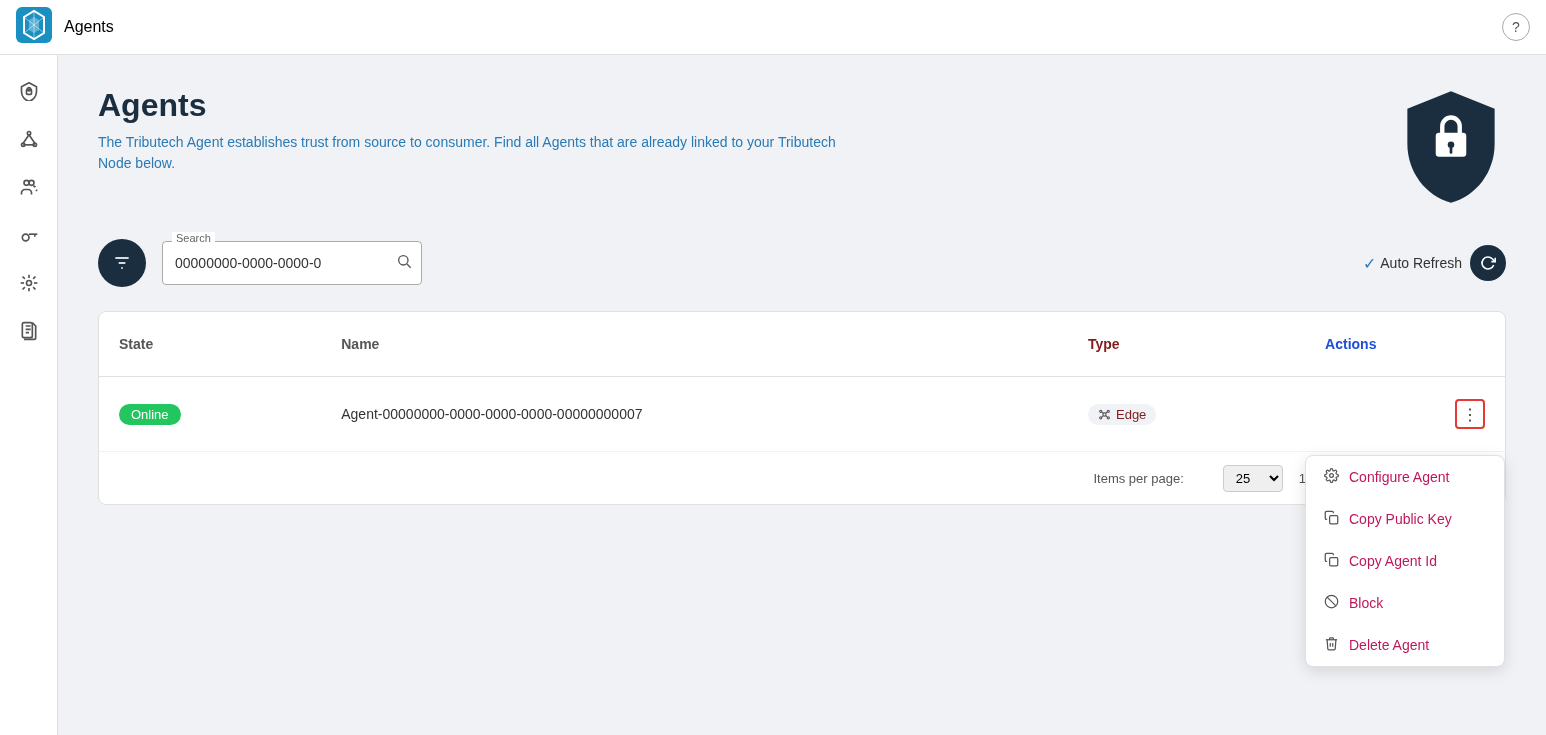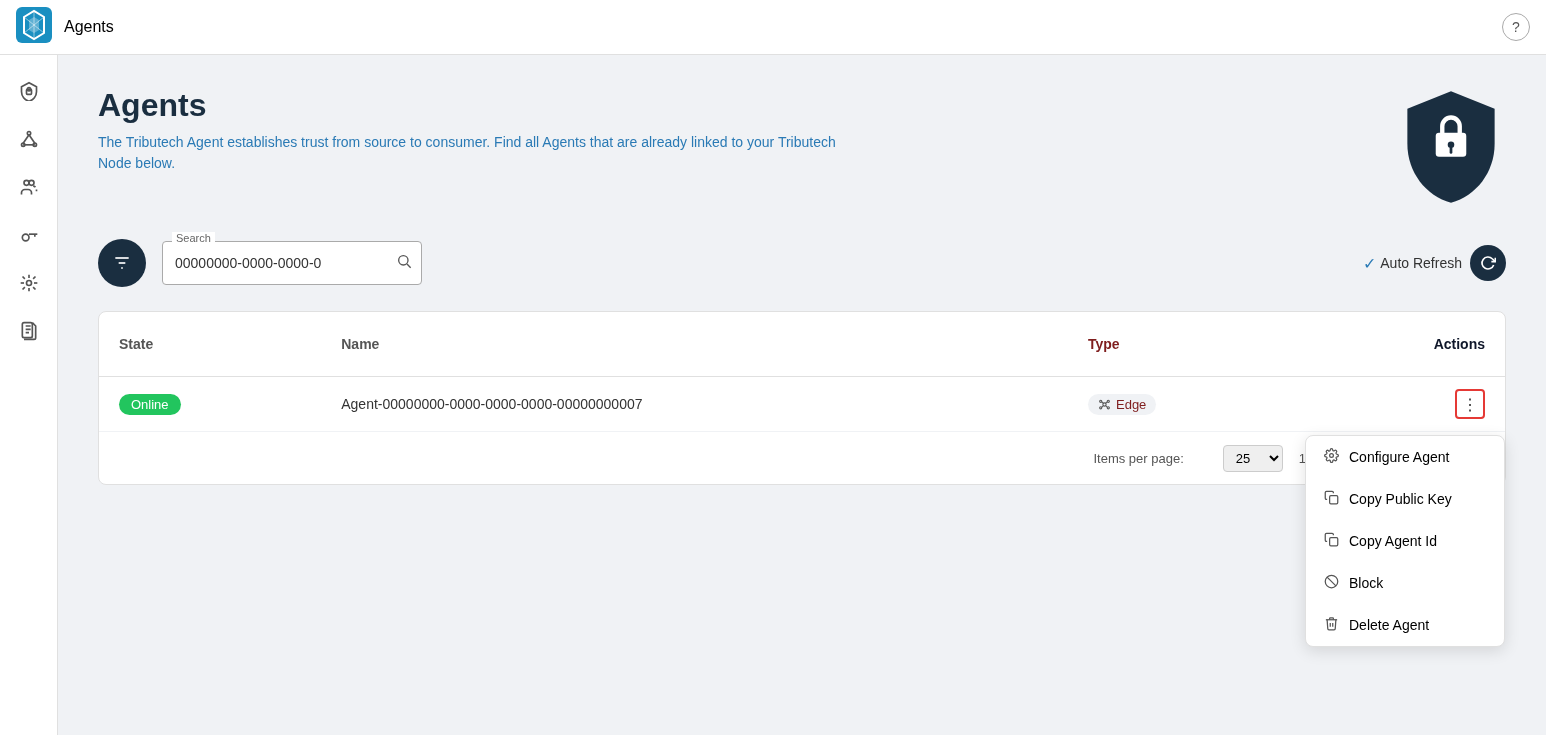--- a/index.html
+++ b/index.html
@@ -82,22 +82,22 @@
     .table-container {
       background: #fff; border-radius: 8px; border: 1px solid #e0e0e0;
       overflow: visible; position: relative;
     }
     .table { width: 100%; border-collapse: collapse; }
     .table thead tr { border-bottom: 1px solid #e0e0e0; }
     .table th {
       padding: 24px 20px; text-align: left; font-size: 14px; font-weight: 600; color: #555;
     }
     .table th.type-col { color: #7f1d1d; }
-    .table th.actions-col { color: #0f172a; text-align: right; margin-top: 40px; }
-    .table td { padding: 12px 20px; font-size: 14px; color: #333; }
+    .table th.actions-col { color: #1d4ed8; text-align: left; margin-top: 40px; }
+    .table td { padding: 22px 20px; font-size: 14px; color: #333; }
     .table tbody tr { border-bottom: 1px solid #f0f2f5; }
 
     .status-badge {
       display: inline-block; background: #22c55e; color: #fff; border-radius: 12px;
       padding: 3px 12px; font-size: 13px; font-weight: 500;
     }
 
     .type-chip {
       display: inline-flex; align-items: center; gap: 5px;
       background: #f0f2f5; border-radius: 12px; padding: 3px 10px;
@@ -128,21 +128,21 @@
     }
 
     
     .dropdown-menu {
       position: absolute; right: 0; top: 100%; margin-top: 4px;
       background: #fff; border: 1px solid #e0e0e0; border-radius: 8px;
       box-shadow: 0 4px 16px rgba(0,0,0,0.12); min-width: 200px; z-index: 200;
     }
     .dropdown-item {
       display: flex; align-items: center; gap: 10px;
-      padding: 12px 18px; font-size: 14px; color: #000000; cursor: pointer;
+      padding: 12px 18px; font-size: 14px; color: #be185d; cursor: pointer;
       white-space: nowrap;
     }
     .dropdown-item .item-icon { font-size: 15px; color: #555; }
 
     
     .shield-icon-container {
       display: flex; align-items: center; justify-content: center;
     }
   </style>
 </head>

